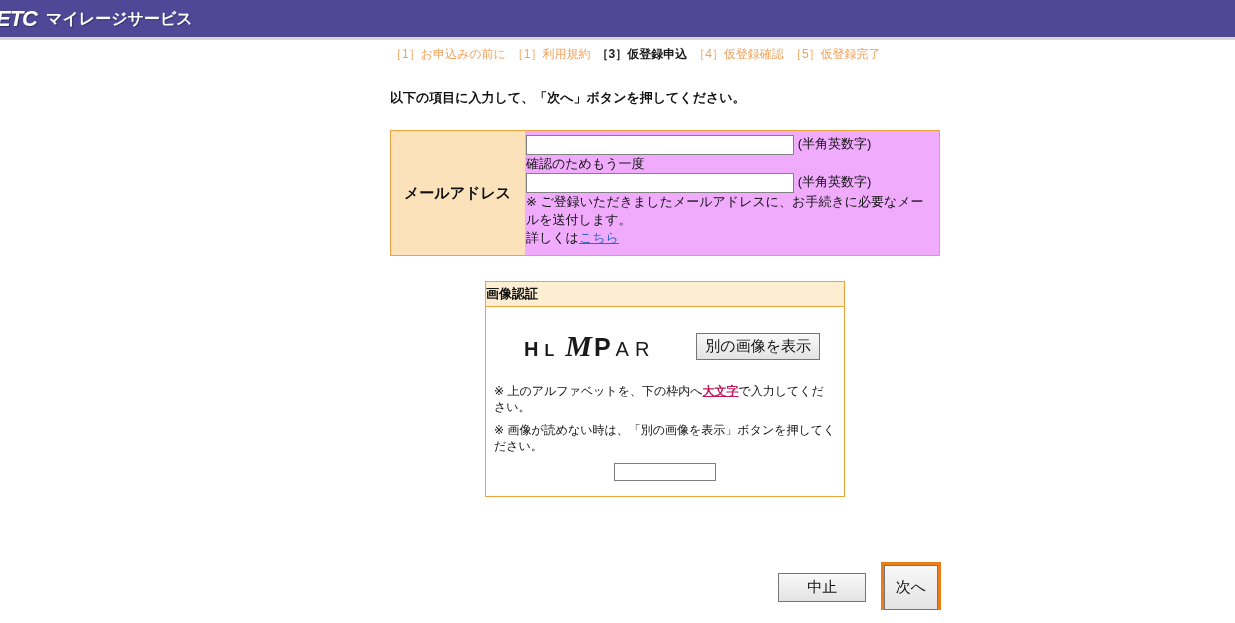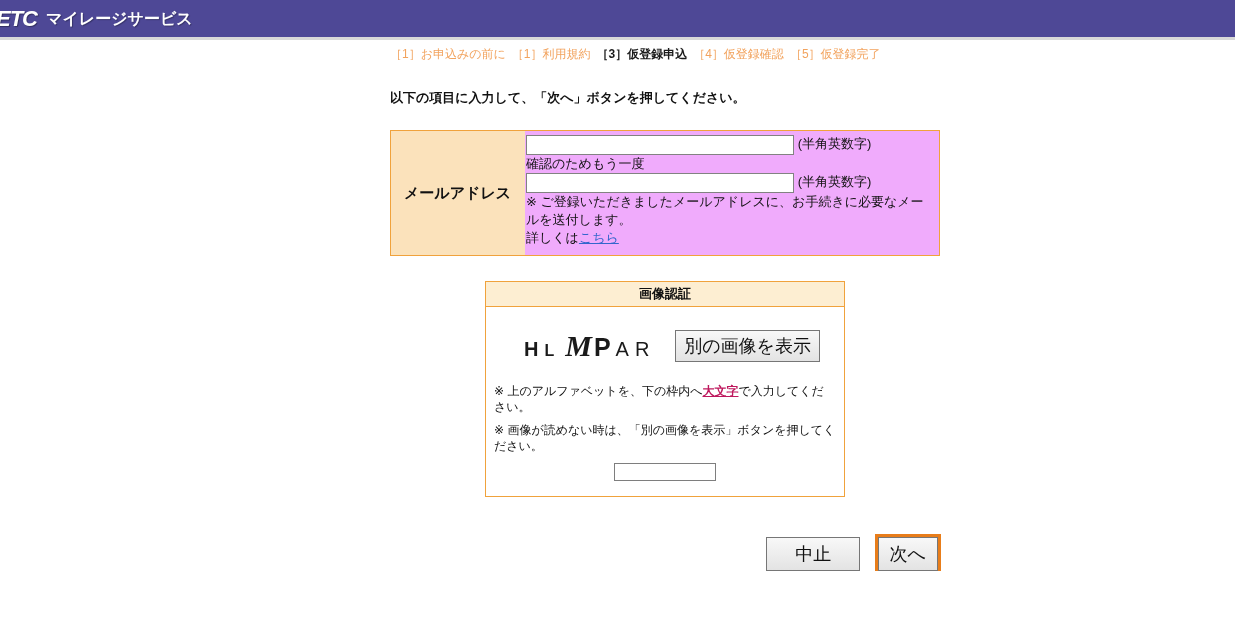--- a/index.html
+++ b/index.html
@@ -48,51 +48,51 @@
   .text-input{
     width:268px; height:20px; border:1px solid #828282; background:#fff;
     font-size:13px; padding:1px 3px; vertical-align:middle;
   }
   .input-note{ font-size:13px; }
   .inline-link{ color:#3366cc; text-decoration:underline; cursor:pointer; }
 
   
   .captcha-box{ width:360px; margin:25px auto 0 auto; border:1px solid #f0a23c; background:#fff; }
   .captcha-title{
-    background:#fdeed2; border-bottom:1px solid #f0a23c; text-align:center;
+    background:#fdeed2; border-bottom:1px solid #f0a23c; 
     font-size:13px; font-weight:bold; padding:3px 0;
   }
   .captcha-body{ padding:14px 8px 10px 8px; }
   .captcha-row{ display:flex; align-items:center; margin-top:8px; }
   .captcha-image{ margin-left:30px; white-space:nowrap; color:#1a1a1a; }
   .captcha-image span{ display:inline-block; }
   .cl-1{ font-size:20px; font-weight:bold; }
   .cl-2{ font-size:16px; font-weight:bold; margin-left:6px; }
   .cl-3{ font-size:30px; font-weight:bold; font-style:italic; font-family:"Liberation Serif","DejaVu Serif",serif; margin-left:11px; }
   .cl-4{ font-size:25px; font-weight:bold; margin-left:2px; }
   .cl-5{ font-size:20px; margin-left:5px; }
   .cl-6{ font-size:20px; margin-left:6px; }
   .btn{
     font-family:Liberation Mono, monospace;
-    font-size:18px; color:#111; background:linear-gradient(#f8f8f8,#e3e3e3);
+    font-size:15px; color:#111; background:linear-gradient(#f8f8f8,#e3e3e3);
     border:1px solid #767676; padding:3px 9px; cursor:pointer;
   }
   .captcha-refresh{ margin-left:auto; margin-right:16px; padding:3px 8px; }
   .captcha-notes{ margin-top:20px; font-size:12px; line-height:16px; }
   .captcha-notes p{ margin-bottom:7px; }
   .em-red{ color:#be185d; font-weight:bold; text-decoration:underline; }
   .captcha-input{
     display:block; margin:9px auto 5px auto; width:102px; height:18px;
     border:1px solid #7e7e7e; font-size:13px; padding:0 3px;
   }
 
   
   .actions{ margin-top:40px; text-align:right; }
   .cancel-btn{ padding:4px 28px; }
-  .next-btn{ padding:4px 11px; outline:3px solid #e87d1a; margin-left:13px; margin-right:2px; }
+  .next-btn{ padding:12px 11px; outline:3px solid #e87d1a; margin-left:13px; margin-right:2px;margin-top:28px; }
 </style>
 </head>
 <body>
 
 <div class="site-header">
   <span class="logo-etc">ETC</span>
   <span class="logo-service">マイレージサービス</span>
 </div>
 
 <div class="content">

